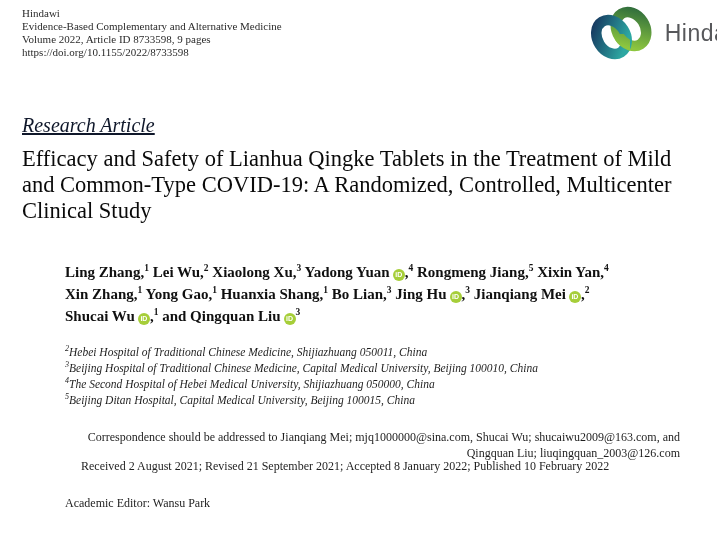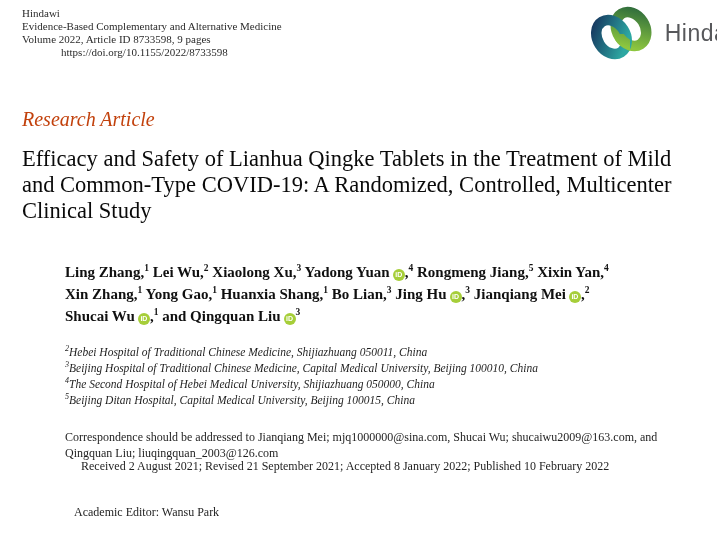--- a/index.html
+++ b/index.html
@@ -16,21 +16,21 @@
 
   
   .masthead {
     position: absolute;
     left: 22px;
     top: 7px;
     font-size: 11px;
     line-height: 13px;
     color: #2b2b2b;
   }
-  .masthead .doi { color: #2b2b2b; margin-left: 39px; }
+  .masthead .doi { color: #2b2b2b; }
 
   
   .logo {
     position: absolute;
     top: 5px;
     right: 15px;
     display: flex;
     align-items: center;
     gap: 10px;
   }
@@ -39,24 +39,25 @@
     font-size: 23px;
     font-weight: 400;
     letter-spacing: 0.5px;
     color: #57585b;
   }
 
   
   .article-type {
     position: absolute;
     left: 22px;
-    top: 108px;
+    top: 114px;
     font-size: 20px;
     font-style: italic;
-    color: #c2410c;
+    color: #0f172a;
+    text-decoration: underline;
   }
 
   
   .title {
     position: absolute;
     left: 22px;
     top: 146px;
     width: 680px;
     margin: 0;
     font-size: 22.5px;
@@ -115,38 +116,39 @@
   
   .correspondence {
     position: absolute;
     left: 65px;
     top: 430px;
     width: 615px;
     margin: 0;
     font-size: 12px;
     line-height: 15.5px;
     color: #1e1e1e;
+    text-align: right;
   }
 
   
   .dates {
     position: absolute;
     left: 65px;
     top: 443px;
     margin: 16px;
     font-size: 12px;
     color: #1e1e1e;
   }
 
   
   .editor {
     position: absolute;
     left: 65px;
     top: 496px;
-    margin: 9px;
+    margin: 0;
     font-size: 12px;
     color: #1e1e1e;
   }
 
   
   .copyright {
     position: absolute;
     left: 65px;
     top: 520px;
     width: 642px;

